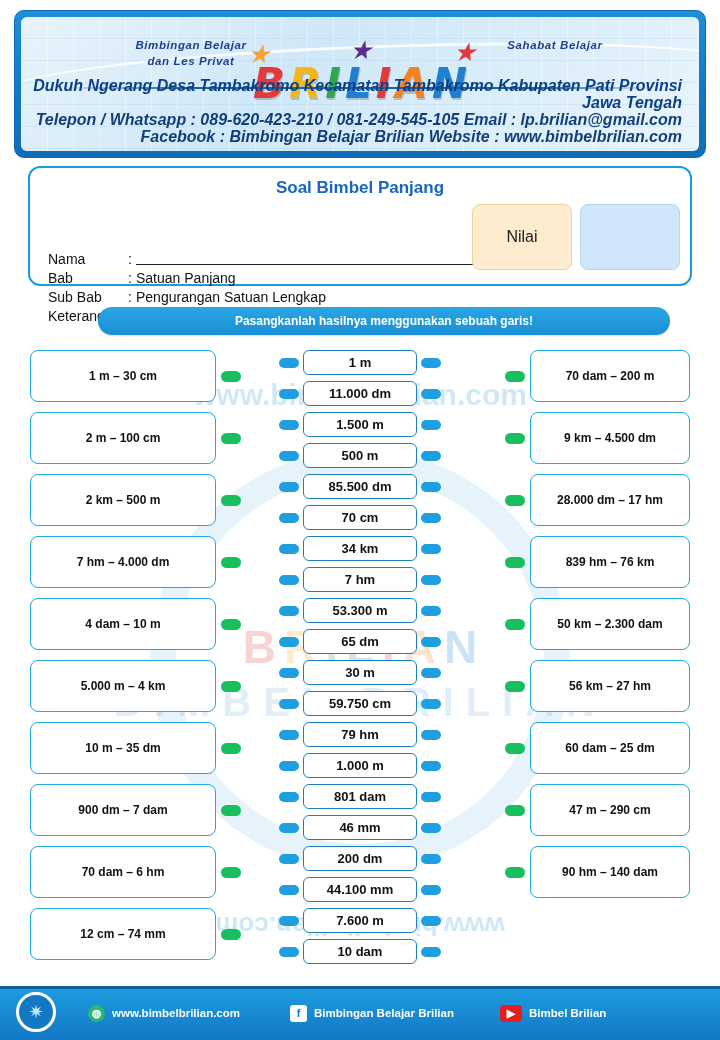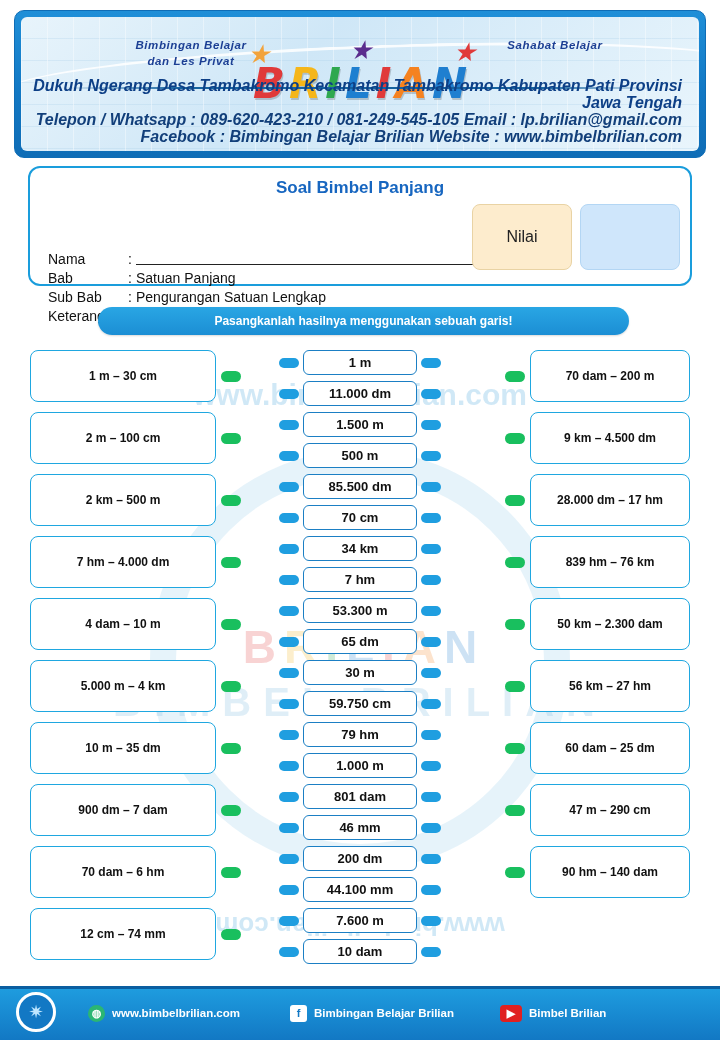--- a/index.html
+++ b/index.html
@@ -155,21 +155,21 @@
     width: 100px; height: 66px;
     background: #cfe6fb;
     border: 1px solid #b3d6f4;
     border-radius: 8px;
   }
 
   
   .instruction {
     position: absolute;
     left: 98px; top: 307px;
-    width: 531px; height: 28px;
+    width: 572px; height: 28px;
     background: linear-gradient(180deg, #29a6e4 0%, #1b8ed4 100%);
     border-radius: 14px;
     color: #ffffff;
     font-size: 12px;
     font-weight: bold;
     display: flex; align-items: center; justify-content: center;
     box-shadow: 0 1px 2px rgba(0,0,0,.15);
   }
 
   

